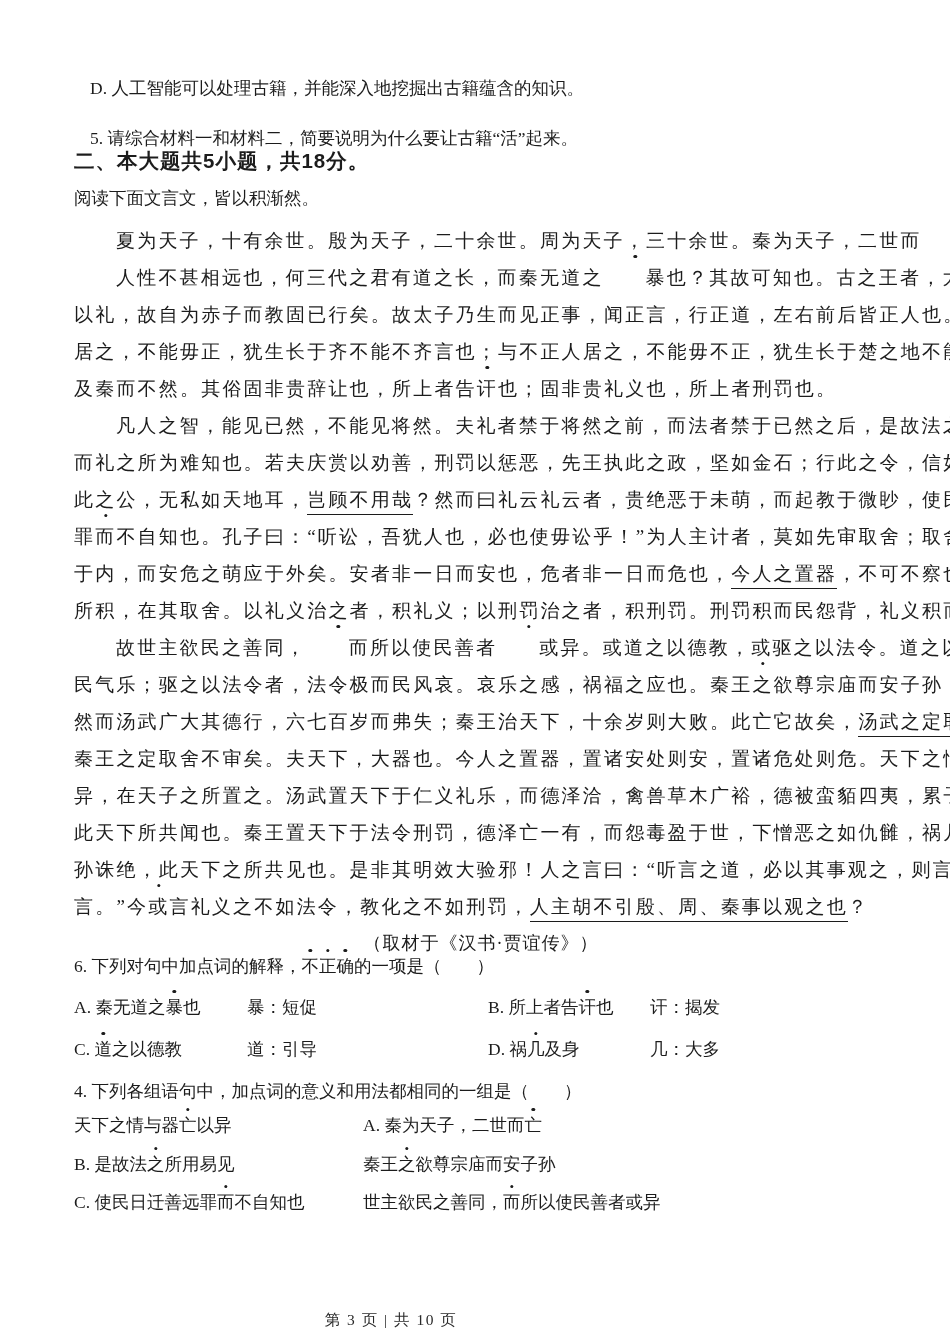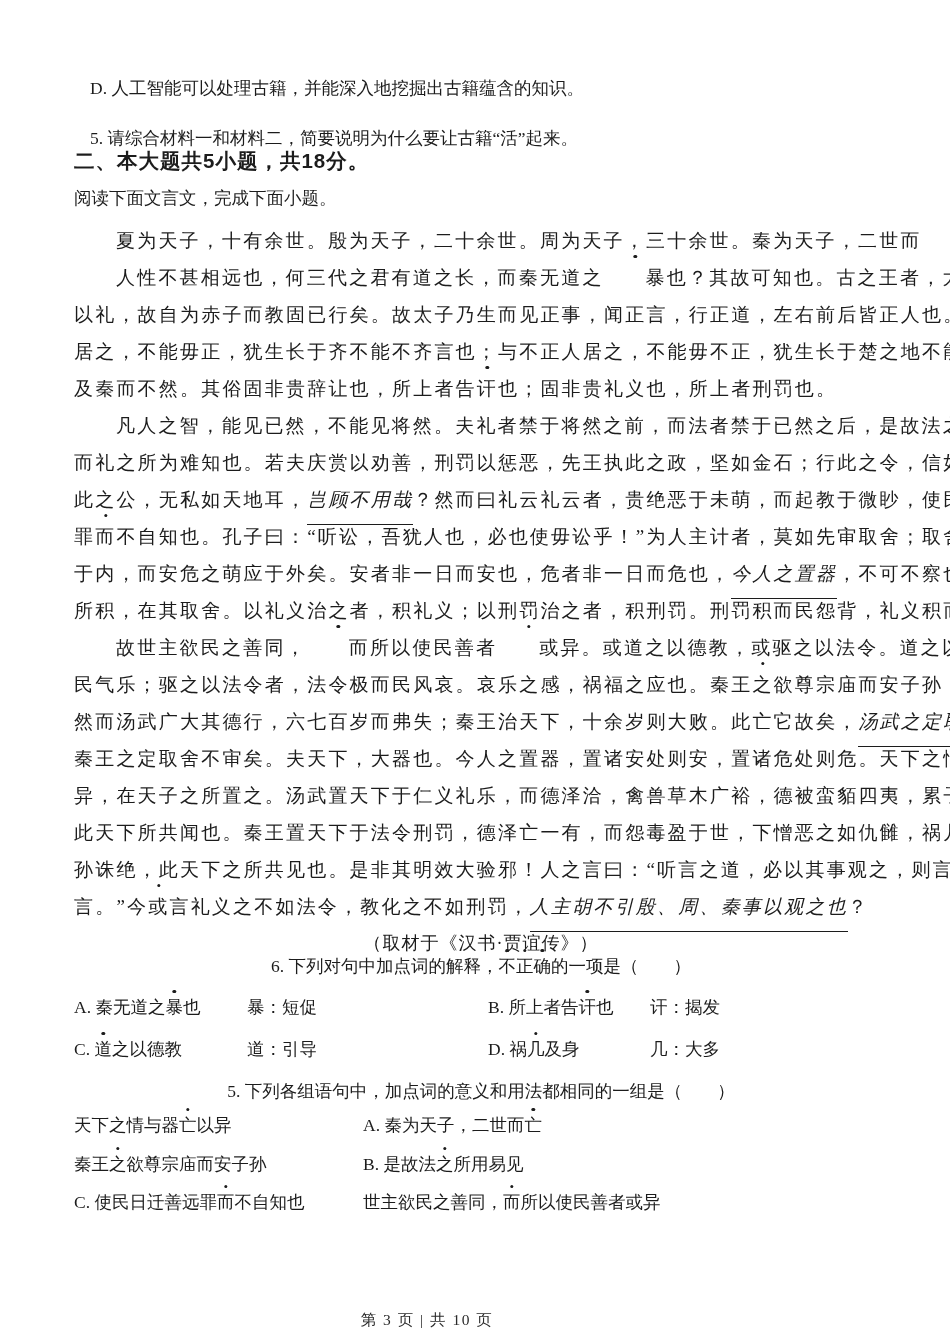--- a/index.html
+++ b/index.html
@@ -19,49 +19,49 @@
   .passage{top:222px;}
   .p-line{
     height:37px;line-height:37px;font-size:19px;letter-spacing:2.2px;
     white-space:nowrap;
   }
   .indent{text-indent:42px;}
   .attribution{
     height:37px;line-height:37px;font-size:18px;letter-spacing:1px;
     text-align:center;white-space:nowrap;
   }
-  .q-stem{font-size:17.5px;line-height:26px;white-space:nowrap;text-align:center;}
+  .q-stem{font-size:17.5px;line-height:26px;white-space:nowrap;}
   .q6-row{
     display:grid;grid-template-columns:173px 241px 162px 1fr;
     font-size:17.5px;line-height:26px;white-space:nowrap;
   }
   .q7-row{
     display:grid;grid-template-columns:289px 1fr;
     font-size:17.5px;line-height:26px;white-space:nowrap;
   }
   
   .em{position:relative;display:inline-block;}
   .em::after{
     content:"";position:absolute;left:50%;top:-4px;transform:translateX(-50%);
     width:3.4px;height:3.4px;border-radius:50%;background:#1c1c1c;
   }
   
-  .u{border-bottom:1.3px solid #1c1c1c;padding-bottom:14px;font-style:italic;}
+  .u{border-bottom:1.3px solid #1c1c1c;padding-bottom:4px;}
   .footer{
     top:1310px;left:0;width:782px;text-align:center;
-    font-size:15.5px;letter-spacing:1.5px;color:#2a2a2a;white-space:nowrap;margin-left:36px;
+    font-size:15.5px;letter-spacing:1.5px;color:#2a2a2a;white-space:nowrap;
   }
 </style>
 </head>
 <body>
 
 <div class="abs content-left topline" style="top:76px">D. 人工智能可以处理古籍，并能深入地挖掘出古籍蕴含的知识。</div>
 <div class="abs content-left topline" style="top:126px">5. 请综合材料一和材料二，简要说明为什么要让古籍“活”起来。</div>
 <div class="abs content-left section-heading" style="top:147px">二、本大题共5小题，共18分。</div>
-<div class="abs content-left intro" style="top:186px">阅读下面文言文，完成下面小题。</div>
+<div class="abs content-left intro" style="top:186px">阅读下面文言文，皆以积渐然。</div>
 
 <div class="abs content-left passage">
   <div>
     <div class="p-line indent">夏为天子，十有余世。殷为天子，二十余世。周为天子，三十余世。秦为天子，二世而<span class="em">亡</span>。</div>
   </div>
   <div>
     <div class="p-line indent">人性不甚相远也，何三代之君有道之长，而秦无道之<span class="em">暴</span>也？其故可知也。古之王者，太子乃生，固举</div>
     <div class="p-line">以礼，故自为赤子而教固已行矣。故太子乃生而见正事，闻正言，行正道，左右前后皆正人也。夫与正人</div>
     <div class="p-line">居之，不能毋正，犹生长于齐不能不齐言也；与不正人居之，不能毋不正，犹生长于楚之地不能不楚言也。</div>
     <div class="p-line">及秦而不然。其俗固非贵辞让也，所上者告<span class="em">讦</span>也；固非贵礼义也，所上者刑罚也。</div>
@@ -94,27 +94,27 @@
   <div>B. 所上者告<span class="em">讦</span>也</div>
   <div>讦：揭发</div>
 </div>
 <div class="abs content-left q6-row" style="top:1036px">
   <div>C. <span class="em">道</span>之以德教</div>
   <div>道：引导</div>
   <div>D. 祸<span class="em">几</span>及身</div>
   <div>几：大多</div>
 </div>
 
-<div class="abs content-left q-stem" style="top:1078px">5. 下列各组语句中，加点词的意义和用法都相同的一组是（　　）</div>
+<div class="abs content-left q-stem" style="top:1078px">4. 下列各组语句中，加点词的意义和用法都相同的一组是（　　）</div>
 <div class="abs content-left q7-row" style="top:1112px">
   <div>天下之情与器<span class="em">亡</span>以异</div>
   <div>A. 秦为天子，二世而<span class="em">亡</span></div>
 </div>
 <div class="abs content-left q7-row" style="top:1151px">
+  <div>B. 是故法<span class="em">之</span>所用易见</div>
   <div>秦王<span class="em">之</span>欲尊宗庙而安子孙</div>
-  <div>B. 是故法<span class="em">之</span>所用易见</div>
 </div>
 <div class="abs content-left q7-row" style="top:1189px">
   <div>C. 使民日迁善远罪<span class="em">而</span>不自知也</div>
   <div>世主欲民之善同，<span class="em">而</span>所以使民善者或异</div>
 </div>
 
 <div class="abs footer">第 3 页 | 共 10 页</div>
 
 </body></html>

